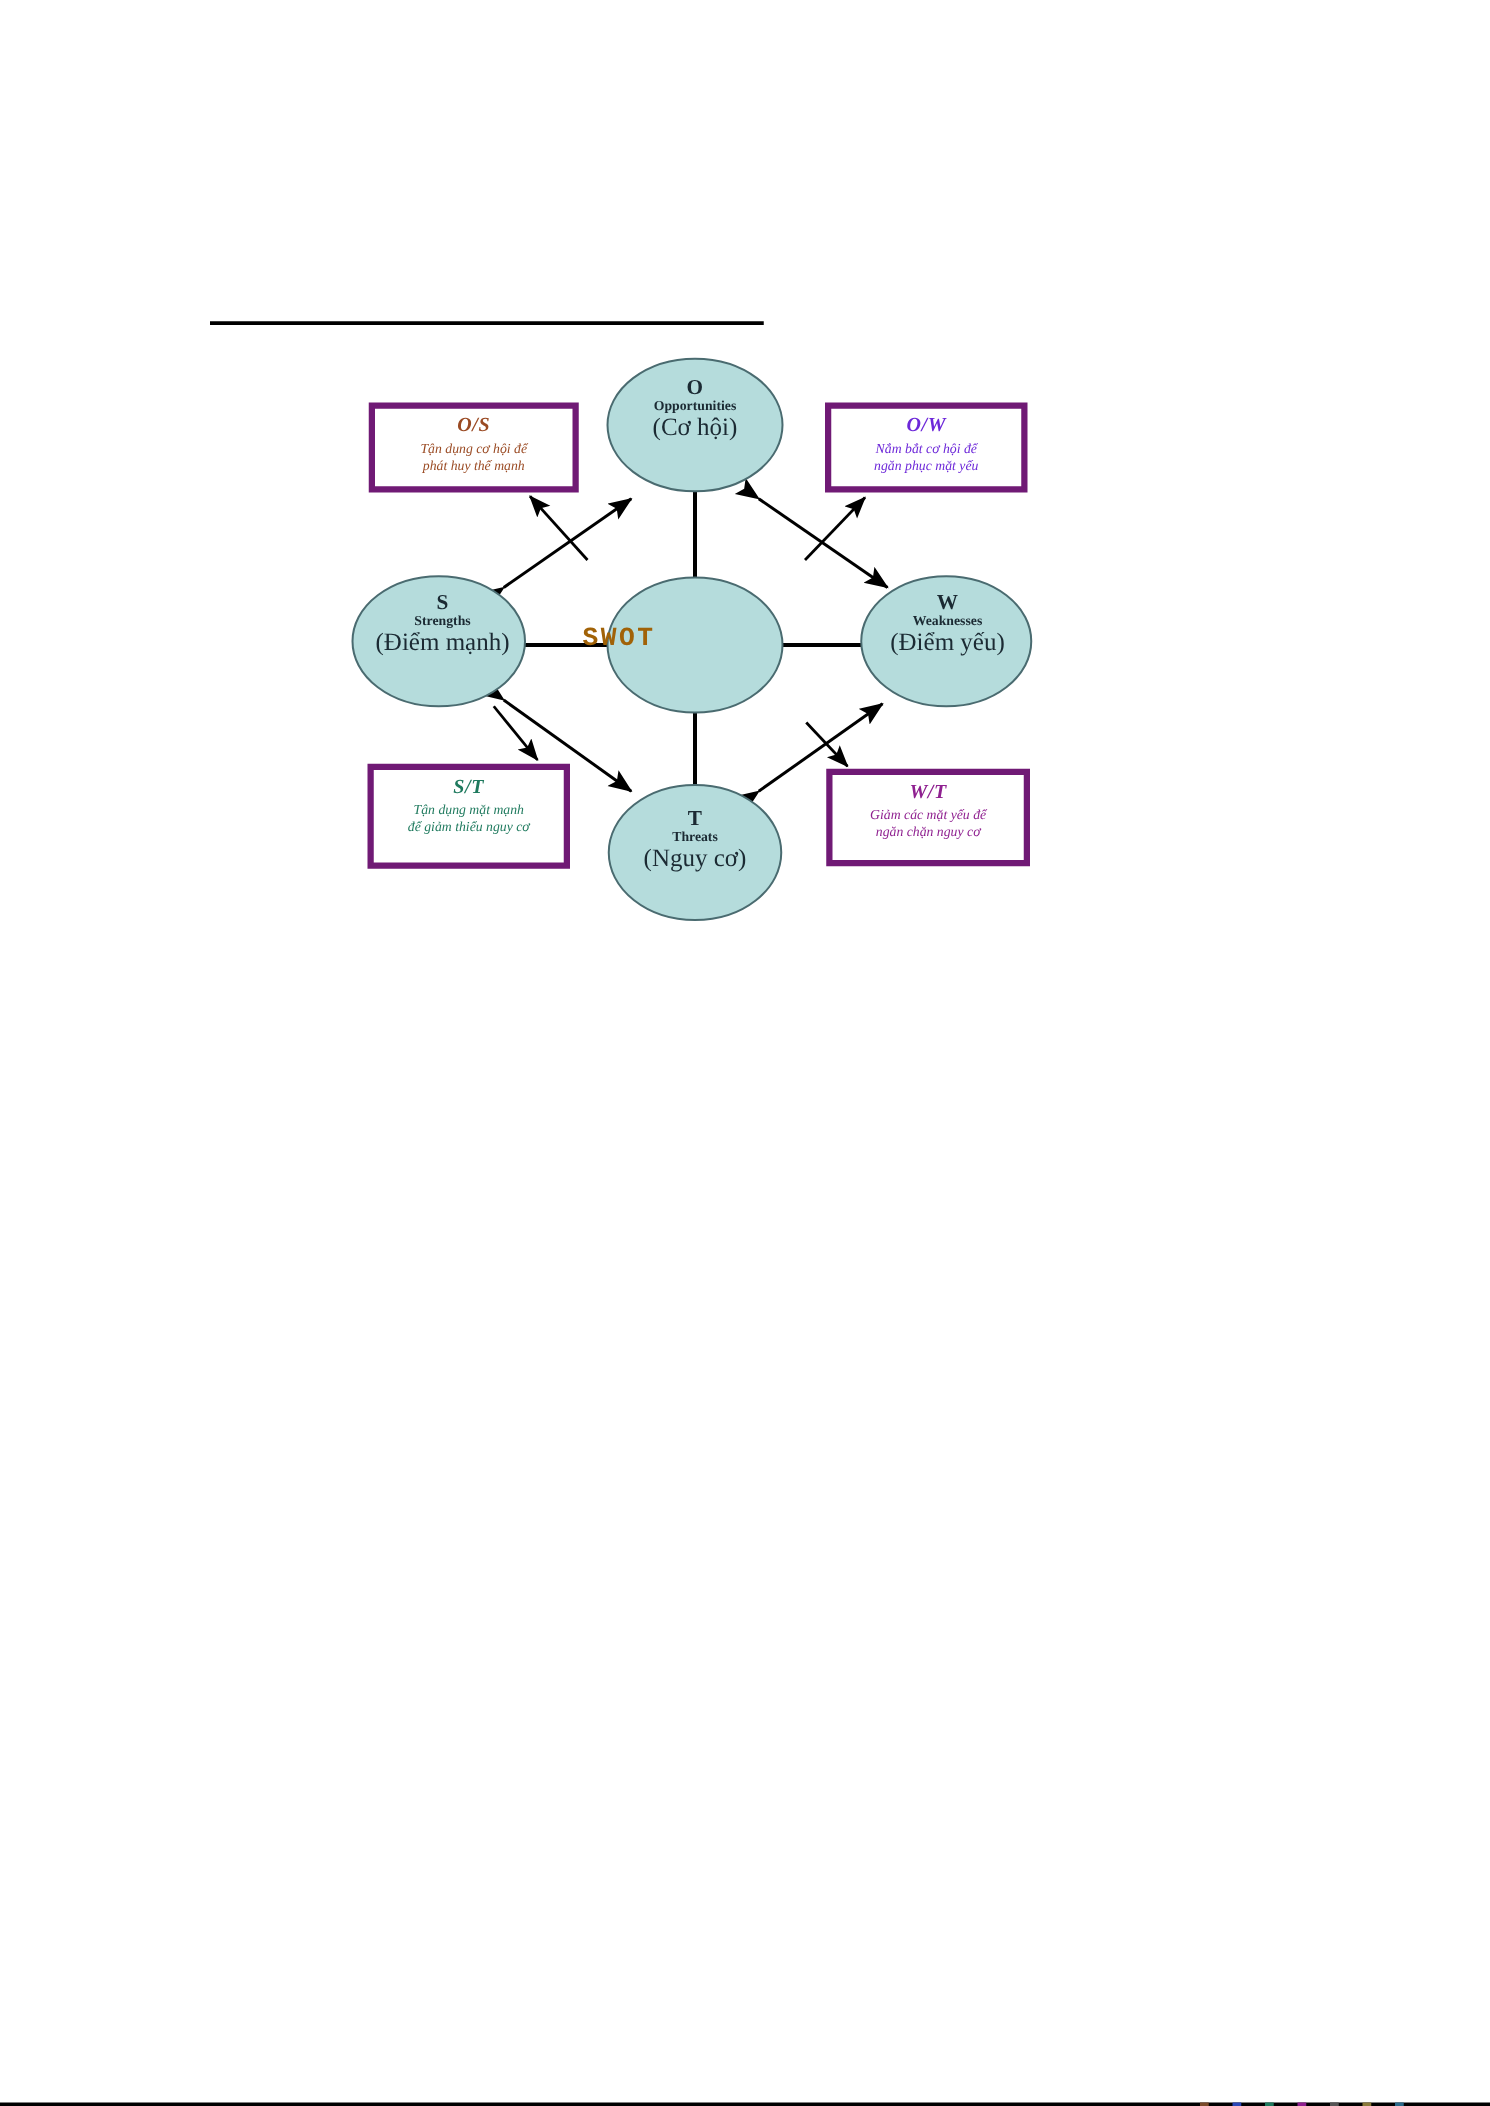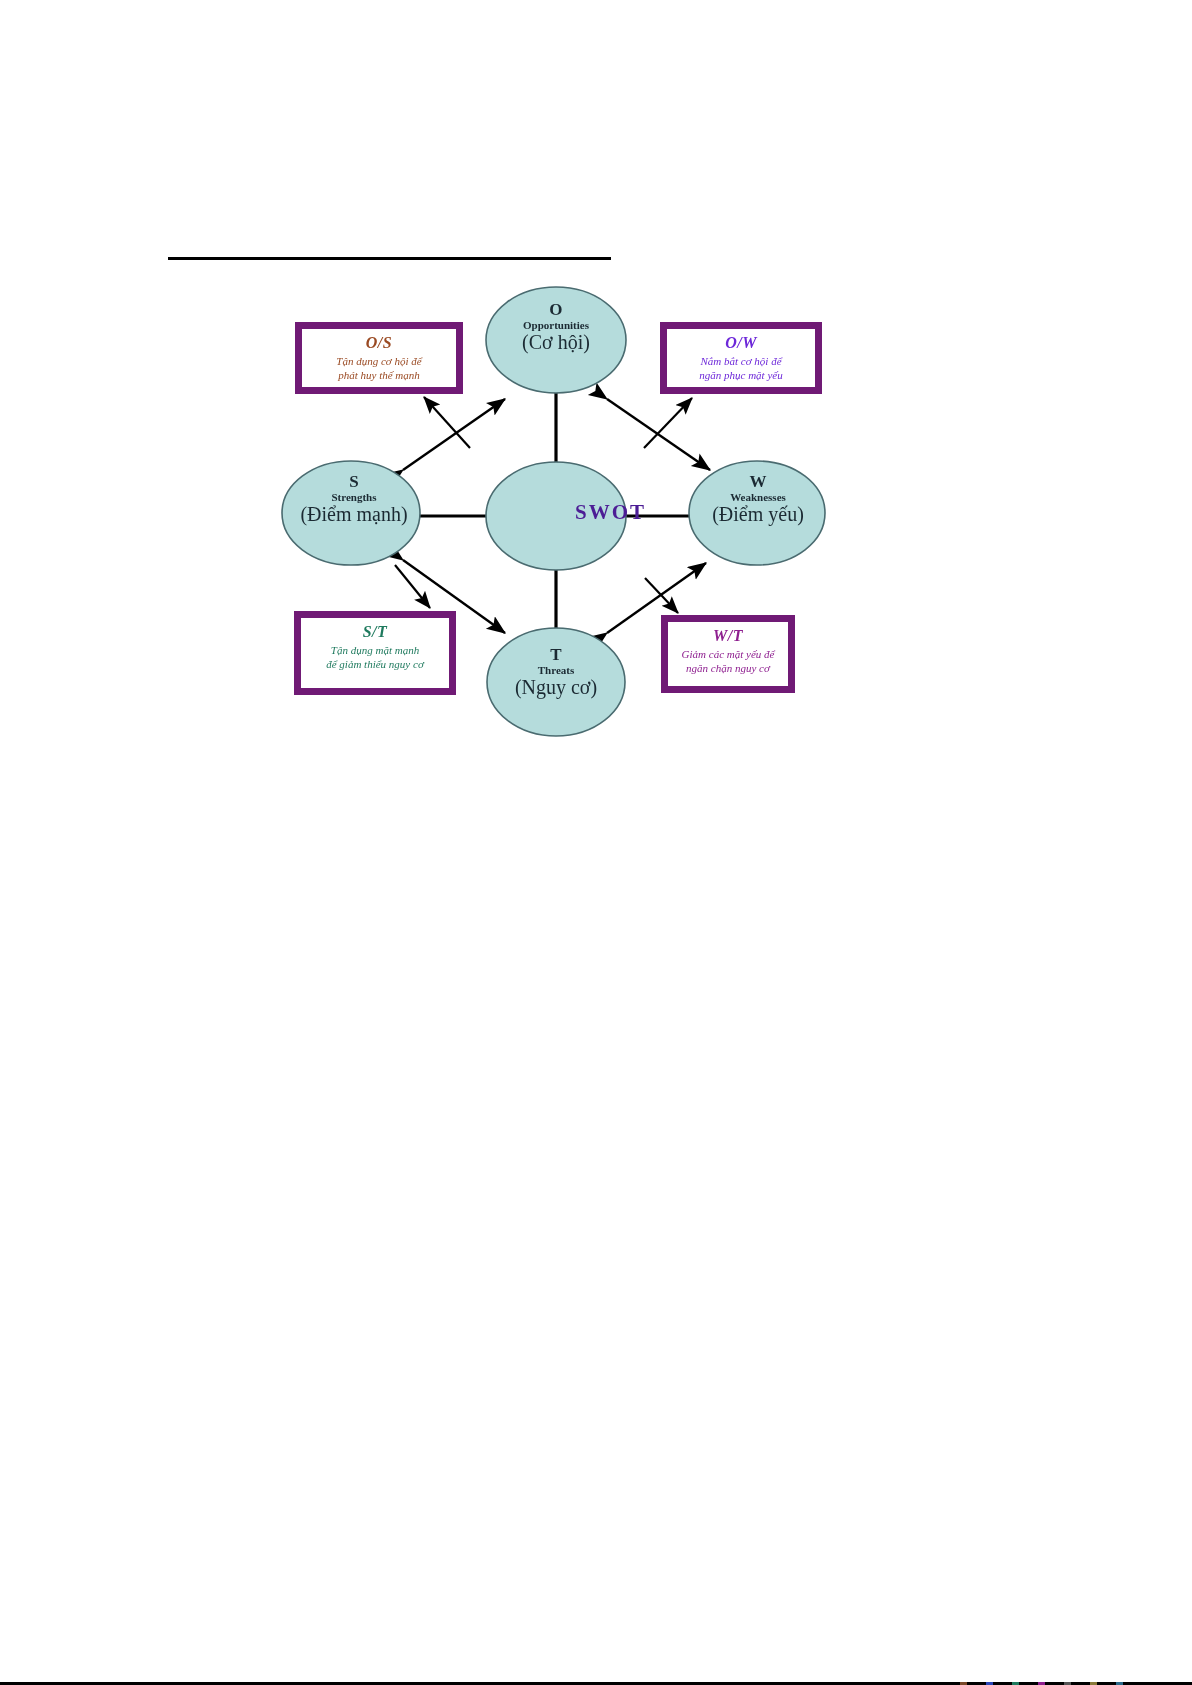--- a/index.html
+++ b/index.html
@@ -71,33 +71,33 @@
   #o-text  { left: 468px; top: 300px; width: 176px; }
   #s-text  { left: 266px; top: 472px; width: 176px; }
   #w-text  { left: 670px; top: 472px; width: 176px; }
   #t-text  { left: 468px; top: 645px; width: 176px; }
 
   #center-text {
     position: absolute;
     left: 466px;
     top: 500px;
     width: 180px;
-    text-align: right;
-    font-family: Liberation Serif, serif;
+    text-align: left;
+    font-family: Liberation Mono, monospace;
     font-weight: bold;
     font-size: 21px;
     letter-spacing: 2px;
-    color: #4c1d95;
+    color: #a16207;
     pointer-events: none;
   }
 
   
   .strategy-box {
     position: absolute;
-    border: 7px solid #701a75;
+    border: 5px solid #701a75;
     background: #ffffff;
     text-align: center;
     box-sizing: border-box;
     padding-top: 5px;
   }
   .strategy-box .sb-title {
     display: block;
     font-style: italic;
     font-weight: bold;
     font-size: 16px;
@@ -114,21 +114,21 @@
   #box-os {
     left: 295px;  top: 322px;  width: 168px; height: 72px;
   }
   #box-ow {
     left: 660px;  top: 322px;  width: 162px; height: 72px;
   }
   #box-st {
     left: 294px;  top: 611px;  width: 162px; height: 84px; text-align: center;
   }
   #box-wt {
-    left: 661px;  top: 615px;  width: 134px; height: 78px;
+    left: 661px;  top: 615px;  width: 163px; height: 78px;
   }
 
   
   #bottom-artifact {
     position: absolute;
     left: 0;
     bottom: 0;
     width: 1192px;
     height: 3px;
     background: #000000;

